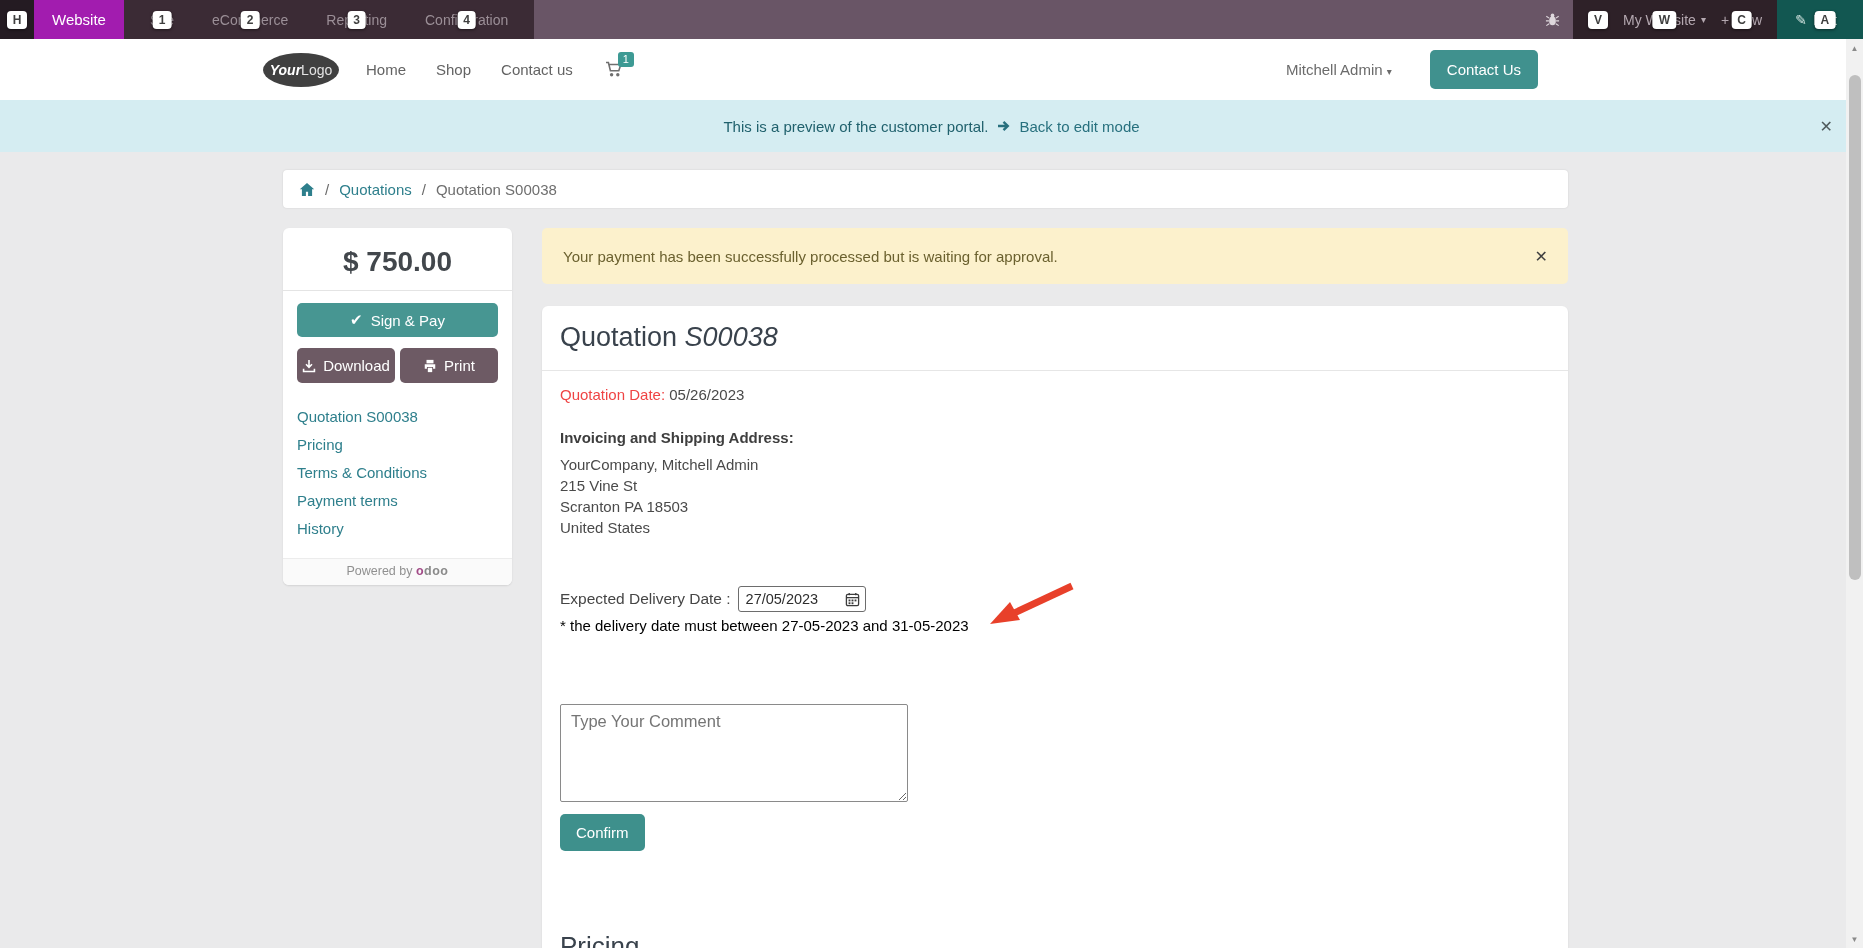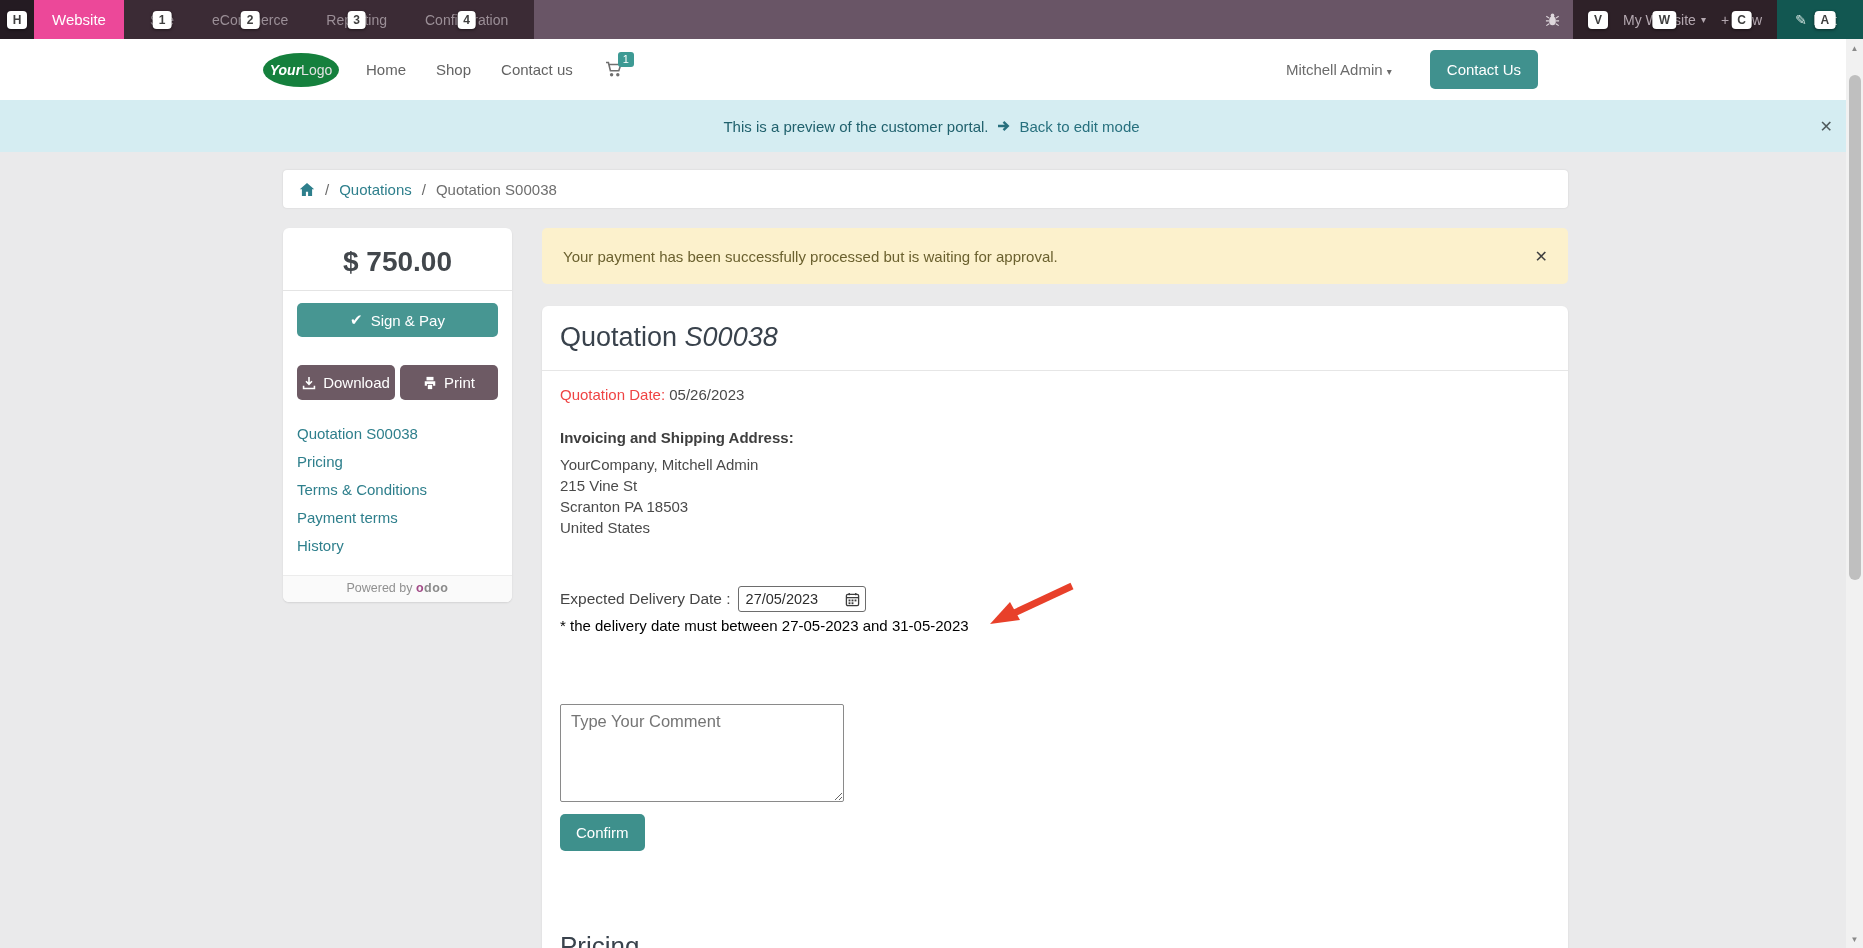--- a/index.html
+++ b/index.html
@@ -13,35 +13,35 @@
   }
 
   
   .topbar { height:39px; display:flex; align-items:stretch; font-size:14px; position:relative; z-index:20; }
   .tb-left-dark { width:34px; background:#241b22; display:flex; align-items:center; justify-content:center; }
   .kbd {
     background:#fff; color:#3f3f3f; border-radius:4px; padding:3px 6px;
     font-size:12px; font-weight:bold; line-height:1; box-shadow:0 1px 3px rgba(0,0,0,.45);
     display:inline-block;
   }
-  .tb-app { background:#ec4899; color:#fff; display:flex; align-items:center; padding:0 18px; font-size:15px; position:relative; }
+  .tb-app { background:#a21caf; color:#fff; display:flex; align-items:center; padding:0 18px; font-size:15px; position:relative; }
   .tb-menus { background:#3b2b35; display:flex; align-items:center; gap:38px; padding:0 26px 0 26px; }
   .tb-menu { color:#9b8f97; position:relative; white-space:nowrap; }
   .tb-menu .kbd { position:absolute; left:50%; top:50%; transform:translate(-50%,-50%); }
   .tb-mid { flex:1; background:#695566; display:flex; align-items:center; justify-content:flex-end; padding-right:13px; }
   .tb-dark-group { background:#2e2128; display:flex; align-items:center; gap:15px; padding:0 15px; color:#b4a8b0; }
   .tb-item { position:relative; display:flex; align-items:center; gap:5px; white-space:nowrap; }
   .tb-item .kbd.over { position:absolute; left:50%; top:50%; transform:translate(-50%,-50%); }
   .caret { font-size:10px; }
   .tb-edit { background:#125751; display:flex; align-items:center; justify-content:center; gap:6px; padding:0 26px 0 18px; color:#d3e4e0; }
   .pencil { font-size:14px; }
 
   
   .site-nav { height:61px; background:#fff; display:flex; align-items:center; padding:0 325px 0 263px; }
-  .logo { width:76px; height:34px; background:#15803d; border-radius:50%; display:flex; align-items:center; justify-content:center; flex:none; }
+  .logo { width:76px; height:34px; background:#404040; border-radius:50%; display:flex; align-items:center; justify-content:center; flex:none; }
   .logo .l1 { color:#fff; font-weight:bold; font-size:14px; font-style:italic; }
   .logo .l2 { color:#e3e3e3; font-size:14px; }
   .nav-menu { display:flex; gap:30px; margin-left:27px; font-size:15px; color:#636363; }
   .nav-cart { margin-left:32px; position:relative; width:20px; }
   .cart-badge { position:absolute; top:-9px; left:13px; background:#3d9a94; color:#fff; font-size:11px; line-height:1; padding:2px 5px; border-radius:3px; }
   .nav-right { margin-left:auto; display:flex; align-items:center; gap:38px; }
   .nav-user { color:#6b6b6b; font-size:15px; }
   .btn-contact { background:#40918e; color:#fff; font-size:15px; border:none; border-radius:5px; padding:11px 17px; cursor:pointer; }
 
   
@@ -57,21 +57,21 @@
   .bc-current { color:#6e6e6e; }
 
   .content-row { display:flex; gap:30px; margin-top:20px; align-items:flex-start; }
 
   
   .sidebar { width:229px; background:#fff; border-radius:6px; box-shadow:0 1px 2px rgba(0,0,0,.1); overflow:hidden; }
   .amount { text-align:center; font-size:28px; font-weight:bold; color:#42474c; padding:18px 0 12px; }
   .side-divider { border-top:1px solid #e4e4e4; }
   .side-body { padding:12px 14px 0; }
   .btn-signpay { display:flex; align-items:center; justify-content:center; gap:8px; width:100%; height:34px; background:#479692; color:#fff; border:none; border-radius:5px; font-size:15px; cursor:pointer; }
-  .btn-row { display:flex; gap:5px; margin-top:28px; }
+  .btn-row { display:flex; gap:5px; margin-top:11px; }
   .btn-dark { flex:1; height:35px; background:#6d5a64; color:#fff; border:none; border-radius:5px; font-size:15px; display:flex; align-items:center; justify-content:center; gap:7px; cursor:pointer; }
   .side-links { margin-top:20px; padding-bottom:13px; }
   .side-link { display:block; color:#2e7f8c; font-size:15px; line-height:28px; text-decoration:none; }
   .powered { margin-top:2px; background:#fafafa; border-top:1px solid #ececec; text-align:center; padding:5px 0 7px; font-size:12.5px; color:#909090; }
   .odoo-logo { font-weight:bold; color:#8a8a8a; letter-spacing:.5px; }
   .odoo-logo .o1 { color:#a24a87; }
 
   
   .main-col { width:1026px; }
   .alert-warning { background:#fcf1cc; border-radius:5px; height:56px; display:flex; align-items:center; padding:12px 21px; color:#6b612f; font-size:15px; position:relative; }
@@ -82,21 +82,21 @@
   .q-title .ref { font-style:italic; }
   .card-hr { border:none; border-top:1px solid #e6e6e6; margin:16px -18px 0; }
   .date-line { margin-top:15px; font-size:15px; color:#4a4a4a; }
   .b { font-weight:normal; color:#ef4444;margin-top:32px; }
   .addr-label { margin-top:26px; font-size:15px; font-weight:bold; color:#3e3e3e; }
   .addr { margin-top:8px; font-size:15px; line-height:21px; color:#4a4a4a; }
   .delivery-row { margin-top:48px; display:flex; align-items:center; font-size:15.5px; color:#454545; }
   .date-input { margin-left:7px; width:128px; height:26px; border:1px solid #6d6d6d; border-radius:3px; display:flex; align-items:center; justify-content:space-between; padding:0 5px 0 7px; font-size:14.5px; color:#2e2e2e; background:#fff; cursor:text; }
   .delivery-error { margin-top:5px; font-size:15px; color:#000000; }
   .annot-arrow { position:absolute; left:444px; top:274px; pointer-events:none; }
-  .comment-area { margin-top:70px; display:block; width:284px; height:98px; border:1px solid #8a8a8a; border-radius:2px; padding:7px 10px; font-family:"Liberation Sans",sans-serif; font-size:16.5px; color:#333; resize:both; }
+  .comment-area { margin-top:70px; display:block; width:348px; height:98px; border:1px solid #8a8a8a; border-radius:2px; padding:7px 10px; font-family:"Liberation Sans",sans-serif; font-size:16.5px; color:#333; resize:both; }
   .comment-area::placeholder { color:#757575; opacity:1; }
   .btn-confirm { margin-top:12px; background:#3e908c; color:#fff; border:none; border-radius:5px; padding:10px 16px; font-size:15px; cursor:pointer; }
   .pricing-h { margin-top:80px; font-size:26px; font-weight:500; color:#39424c; }
 
   
   .scrollbar { position:absolute; top:39px; right:0; bottom:0; width:17px; background:#f1f1f1; z-index:30; }
   .sb-arrow { height:18px; display:flex; align-items:center; justify-content:center; color:#8a8a8a; font-size:8px; }
   .sb-arrow.down { position:absolute; bottom:0; left:0; right:0; }
   .sb-thumb { position:absolute; top:36px; left:2.5px; width:12px; height:505px; background:#bfbfbf; border-radius:6px; }
 

